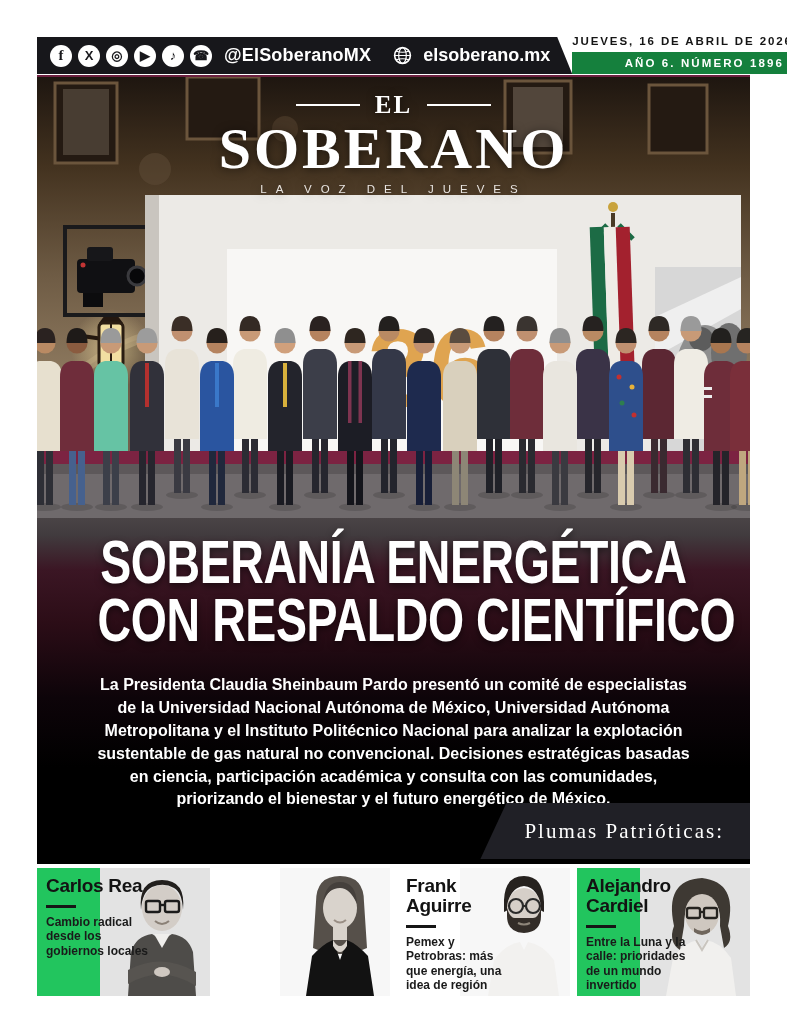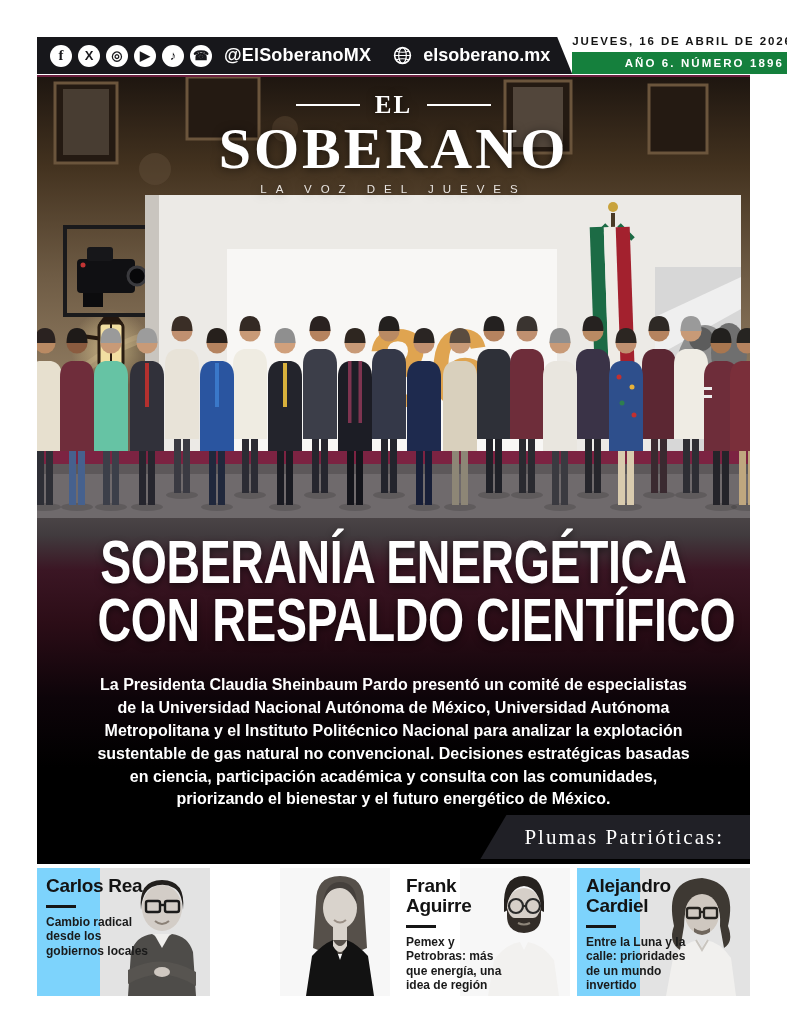--- a/index.html
+++ b/index.html
@@ -42,31 +42,31 @@
   .mh-title{font-family:"Liberation Serif",serif;font-size:58px;letter-spacing:3px;
             font-weight:bold;margin:0;line-height:1.05;}
   .tagline{font-size:11.5px;letter-spacing:9px;color:#e9e5e1;margin-top:3px;}
 
   .headline{position:absolute;top:456px;left:0;right:0;text-align:center;color:#fff;}
   .hl-line{font-size:56px;font-weight:bold;white-space:nowrap;line-height:1.04;
            transform:scale(.83,1.08);letter-spacing:-.5px;
            text-shadow:0 3px 8px rgba(0,0,0,.5);}
   .deck{position:absolute;top:597px;left:52px;right:52px;margin:0;text-align:center;
         color:#fff;font-weight:bold;font-size:16px;line-height:1.43;}
-  .plumas{position:absolute;right:0;bottom:5px;height:44px;background:#202026;
+  .plumas{position:absolute;right:0;bottom:5px;height:56px;background:#202026;
           display:flex;align-items:center;padding:0 26px 0 44px;
           clip-path:polygon(26px 0,100% 0,100% 100%,0 100%);}
   .plumas span{font-family:"Liberation Serif",serif;color:#fff;font-size:21px;
                letter-spacing:2px;}
 
   
   .columnists{position:absolute;left:37px;right:37px;top:868px;height:128px;
               display:grid;grid-template-columns:repeat(4,1fr);gap:7px;}
   .card{position:relative;overflow:hidden;background:#fff;}
-  .card.gray{background:#7dd3fc;}
+  .card.gray{background:#22c55e;}
   .card-text{position:relative;z-index:2;padding:8px 0 0 9px;width:62%;}
   .card-name{font-size:19px;line-height:1.04;margin:0;color:#131313;letter-spacing:-.3px;}
   .divider{width:30px;height:3px;background:#161616;margin:9px 0 7px;}
   .card-title{font-size:12px;font-weight:bold;line-height:1.22;margin:0;color:#1a1a1a;}
   .avatar{position:absolute;right:0;bottom:0;height:128px;z-index:1;display:block;}
 </style>
 </head>
 <body>
 
 <div class="page">

